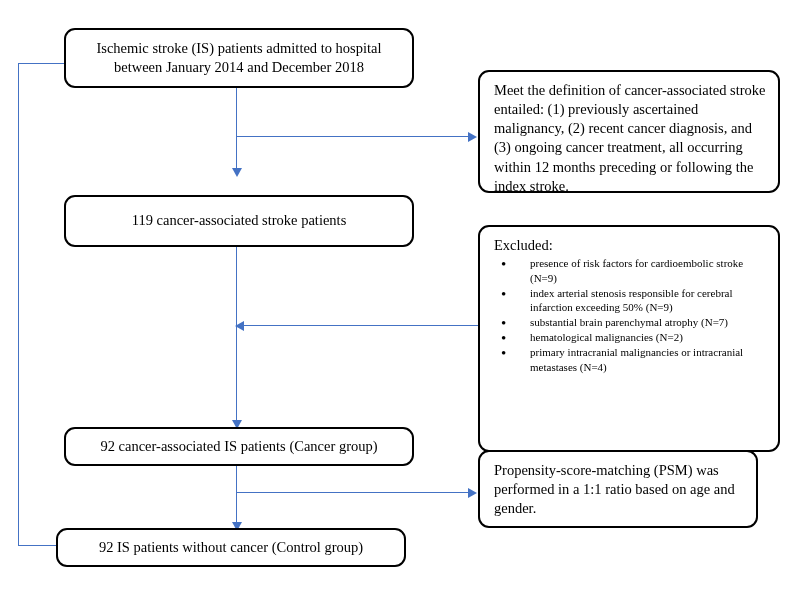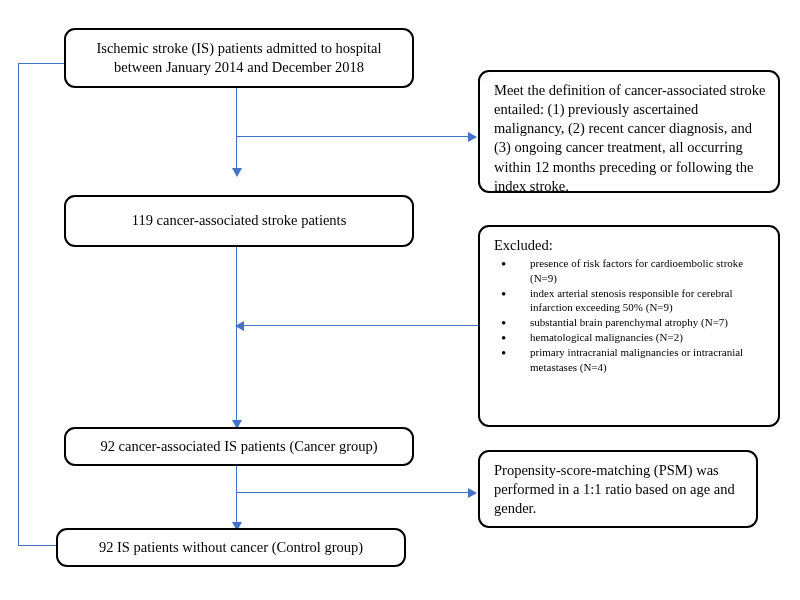--- a/index.html
+++ b/index.html
@@ -142,21 +142,21 @@
   </div>
 
   <div class="flow-box" style="left:56px; top:528px; width:350px; height:39px;">
     <span class="box-text">92 IS patients without cancer (Control group)</span>
   </div>
 
   <div class="flow-box left-align" style="left:478px; top:70px; width:302px; height:123px;">
     <span class="box-text">Meet the definition of cancer-associated stroke entailed: (1) previously ascertained malignancy, (2) recent cancer diagnosis, and (3) ongoing cancer treatment, all occurring within 12 months preceding or following the index stroke.</span>
   </div>
 
-  <div class="flow-box left-align" style="left:478px; top:225px; width:302px; height:202px;">
+  <div class="flow-box left-align" style="left:478px; top:225px; width:302px; height:227px;">
     <div style="width:100%;">
       <span class="excl-head">Excluded:</span>
       <ul class="bullet-list">
         <li>presence of risk factors for cardioembolic stroke (N=9)</li>
         <li>index arterial stenosis responsible for cerebral infarction exceeding 50% (N=9)</li>
         <li>substantial brain parenchymal atrophy (N=7)</li>
         <li>hematological malignancies (N=2)</li>
         <li>primary intracranial malignancies or intracranial metastases (N=4)</li>
       </ul>
     </div>

